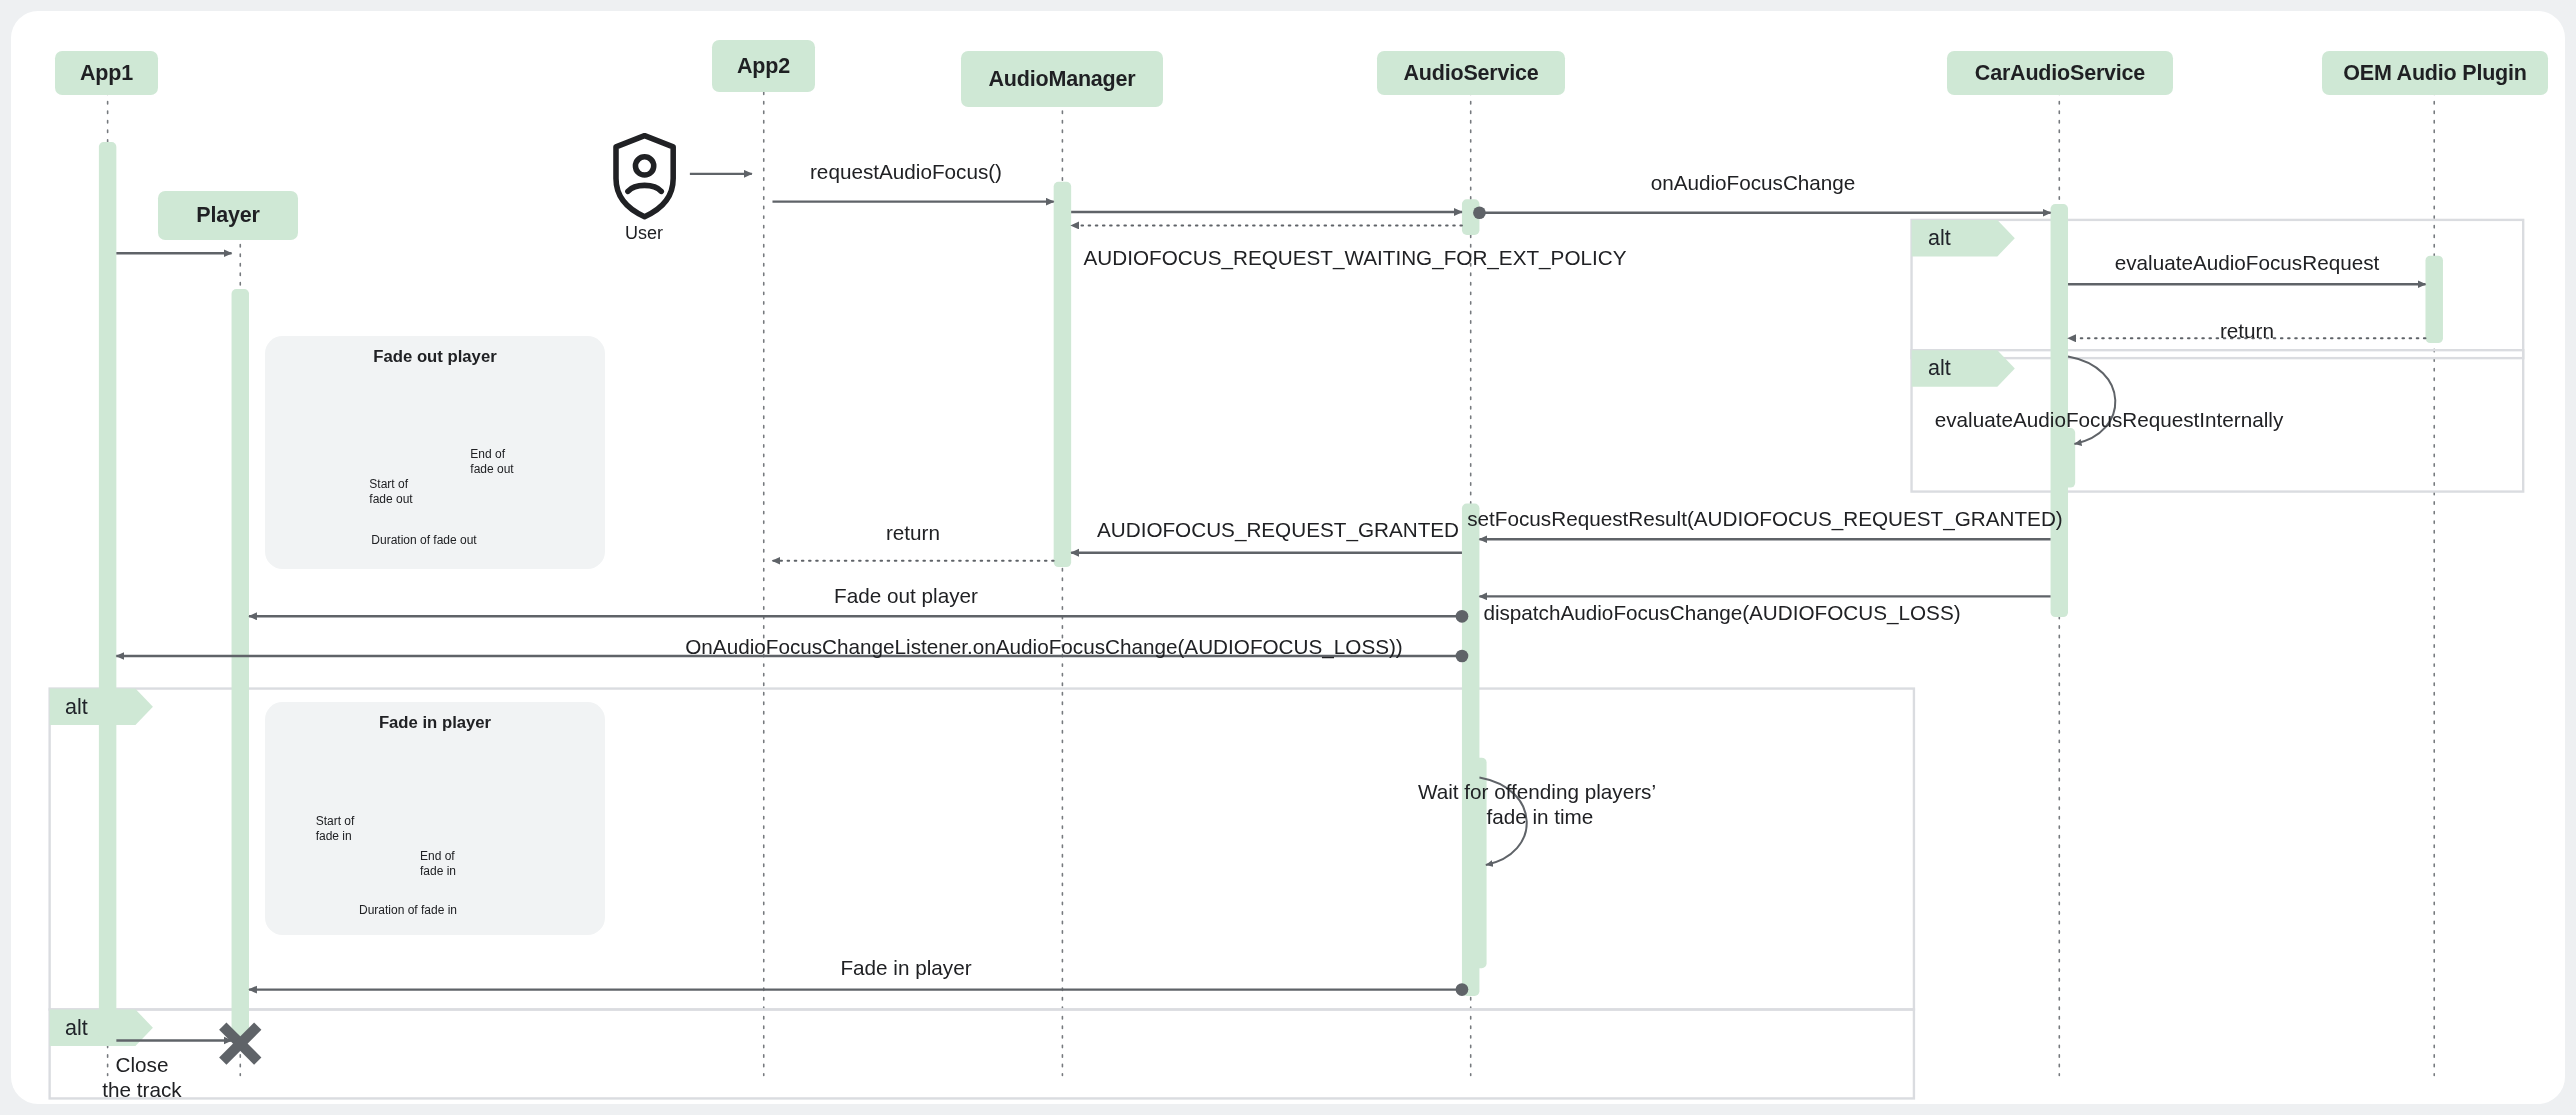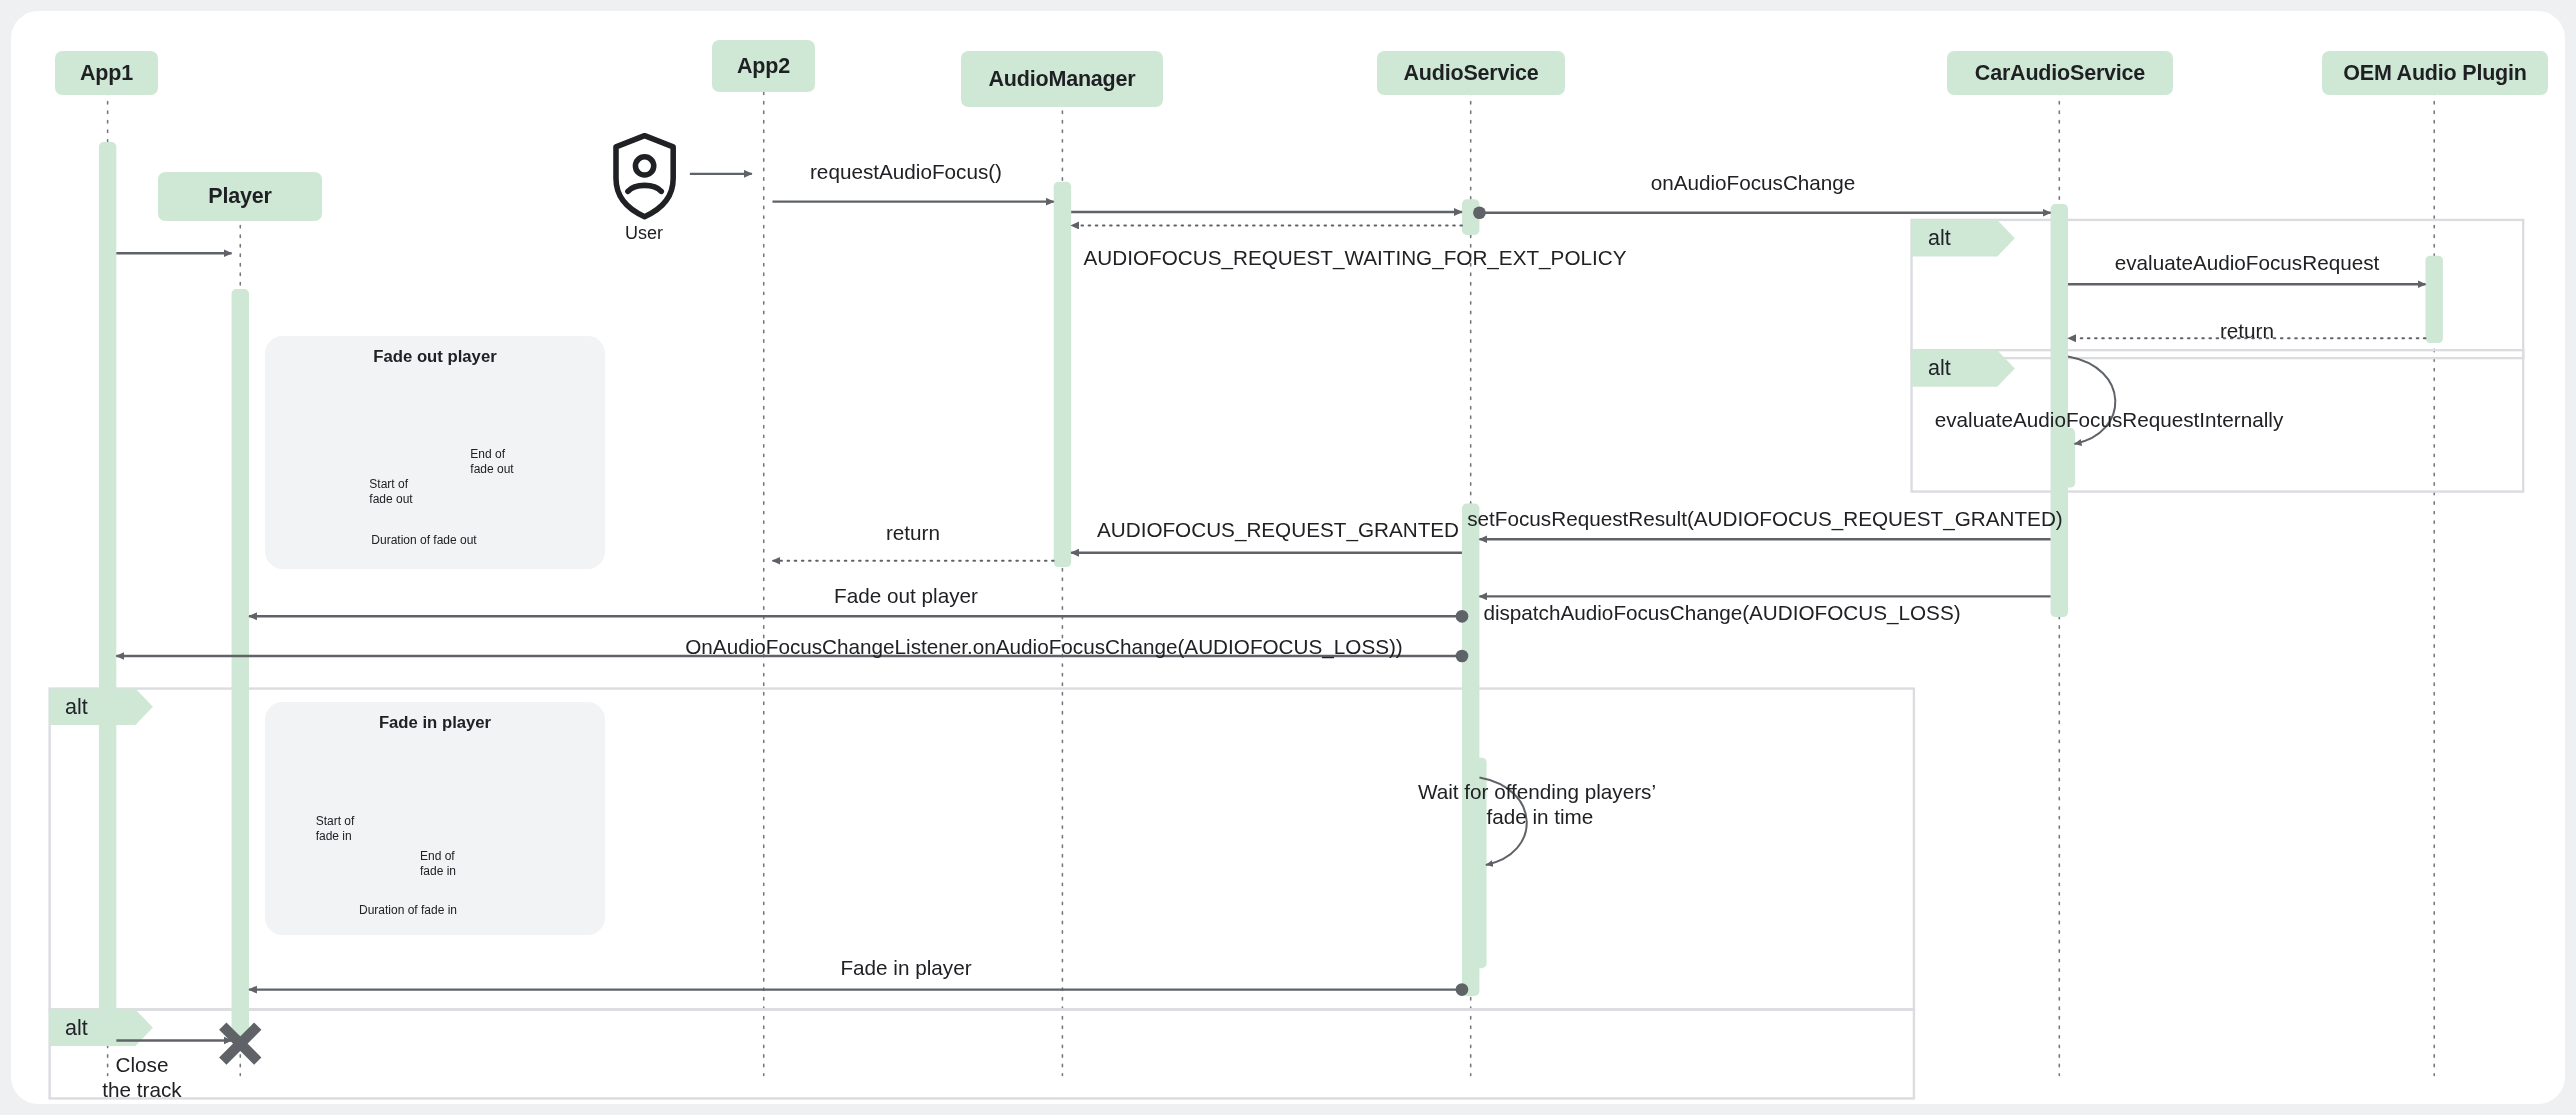--- a/index.html
+++ b/index.html
@@ -177,21 +177,21 @@
           <line x1="266" y1="1278" x2="310" y2="1322"></line>
           <line x1="310" y1="1278" x2="266" y2="1322"></line>
         </g>
       </g>
   </svg>
 
   <div id="labels-layer">
       <div class="plabel" style="left: 44px; top: 27px; width: 103px; height: 44px;">
         <span>App1</span>
       </div>
-      <div class="plabel" style="left: 147px; top: 148px; width: 164px; height: 49px;">
+      <div class="plabel" style="left: 147px; top: 167px; width: 140px; height: 49px;">
         <span>Player</span>
       </div>
       <div class="plabel" style="left: 701px; top: 16px; width: 103px; height: 52px;">
         <span>App2</span>
       </div>
       <div class="plabel" style="left: 950px; top: 27px; width: 202px; height: 56px;">
         <span>AudioManager</span>
       </div>
       <div class="plabel" style="left: 1366px; top: 27px; width: 188px; height: 44px;">
         <span>AudioService</span>

